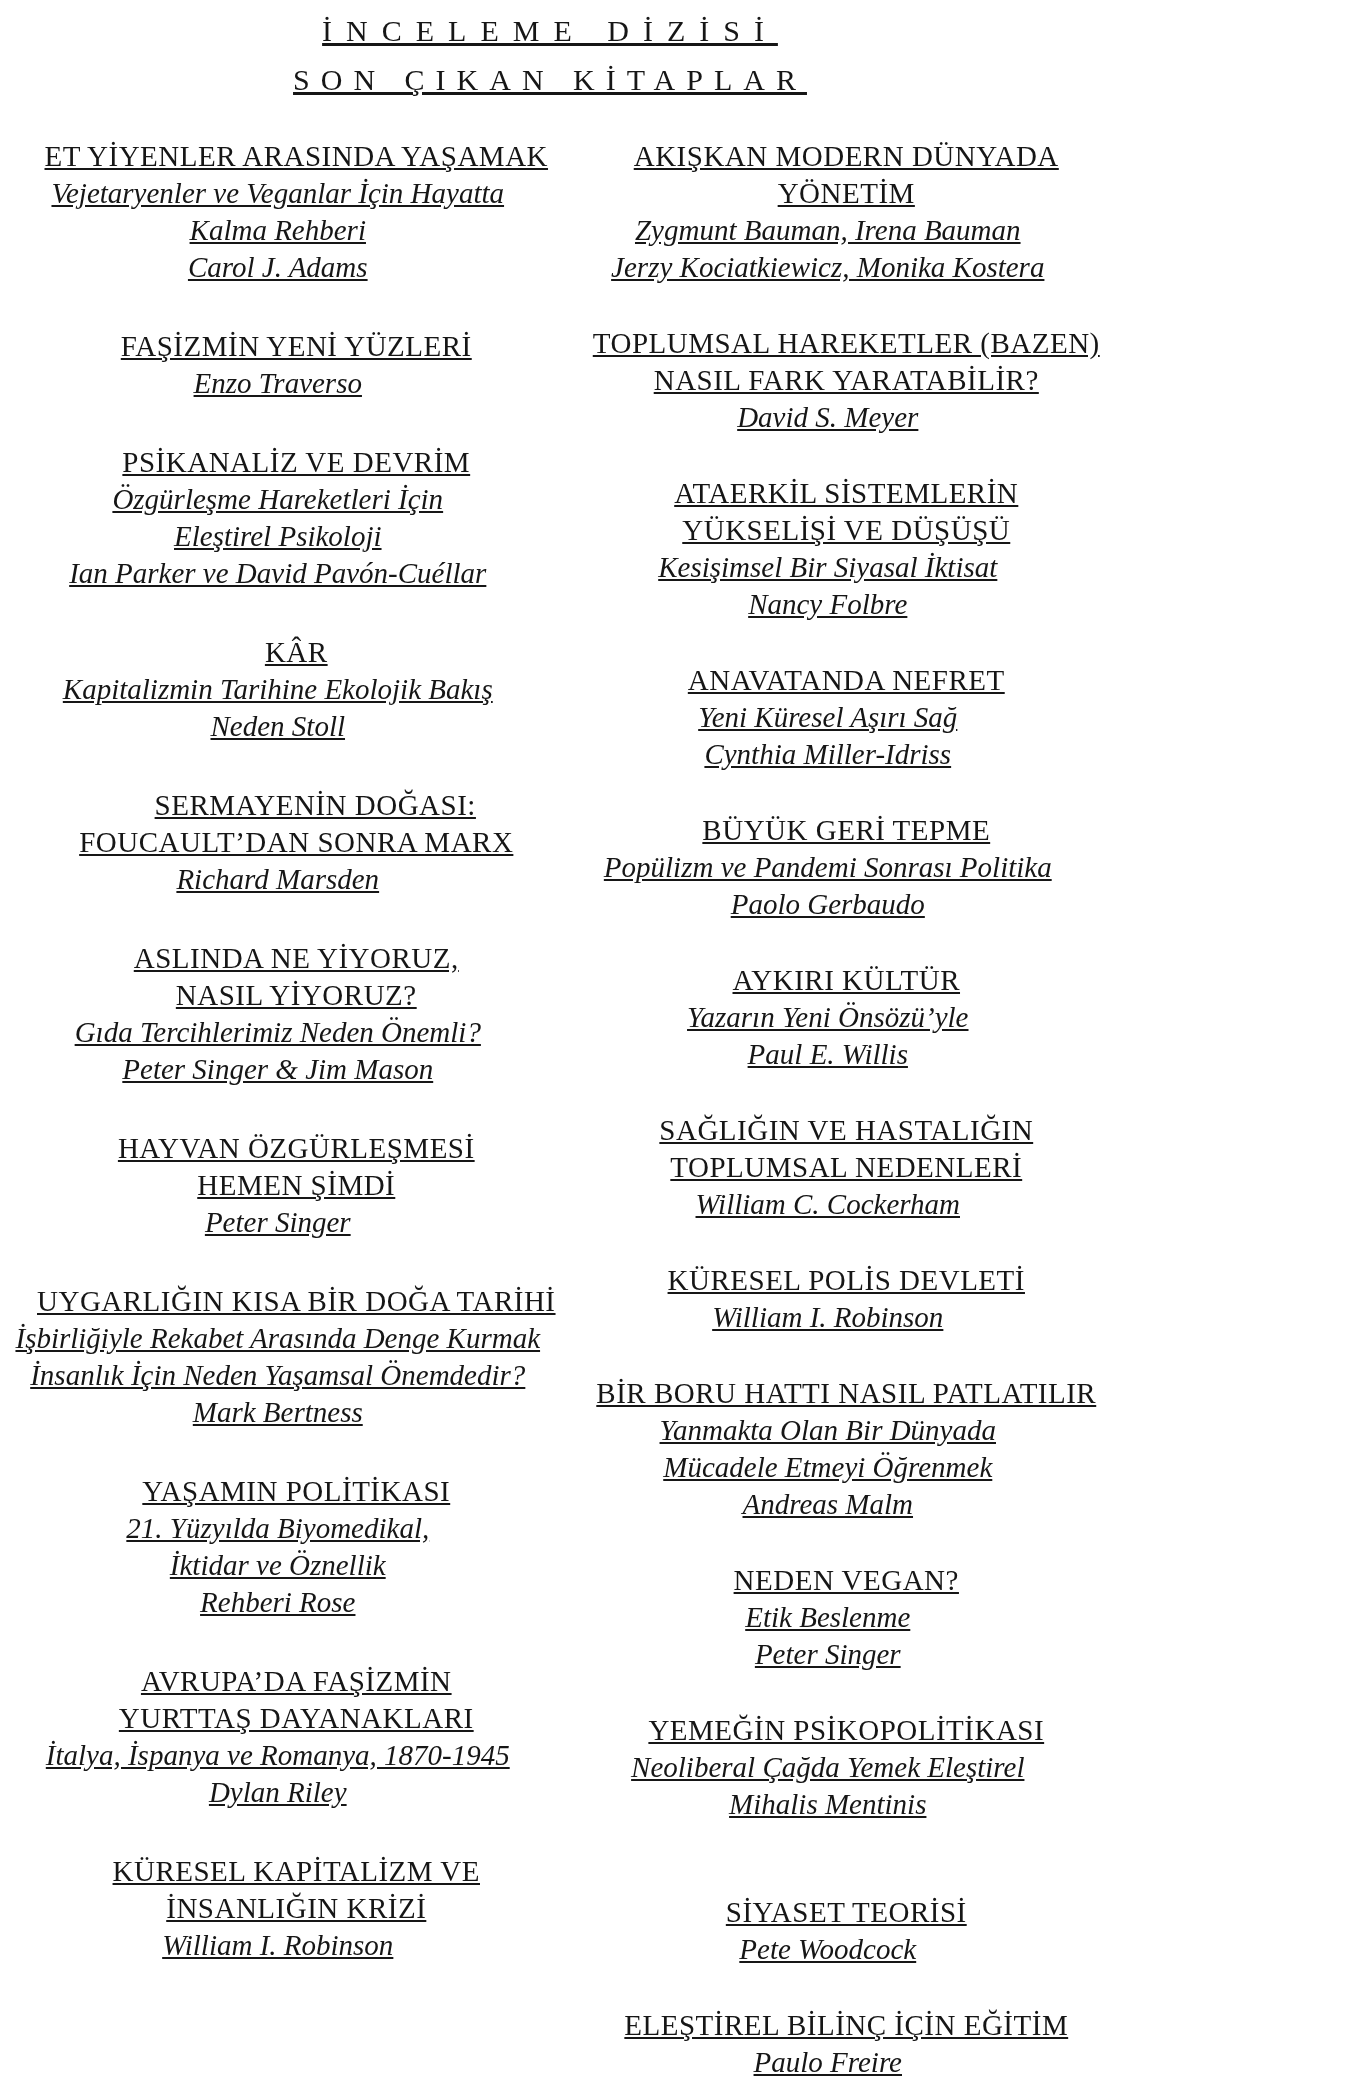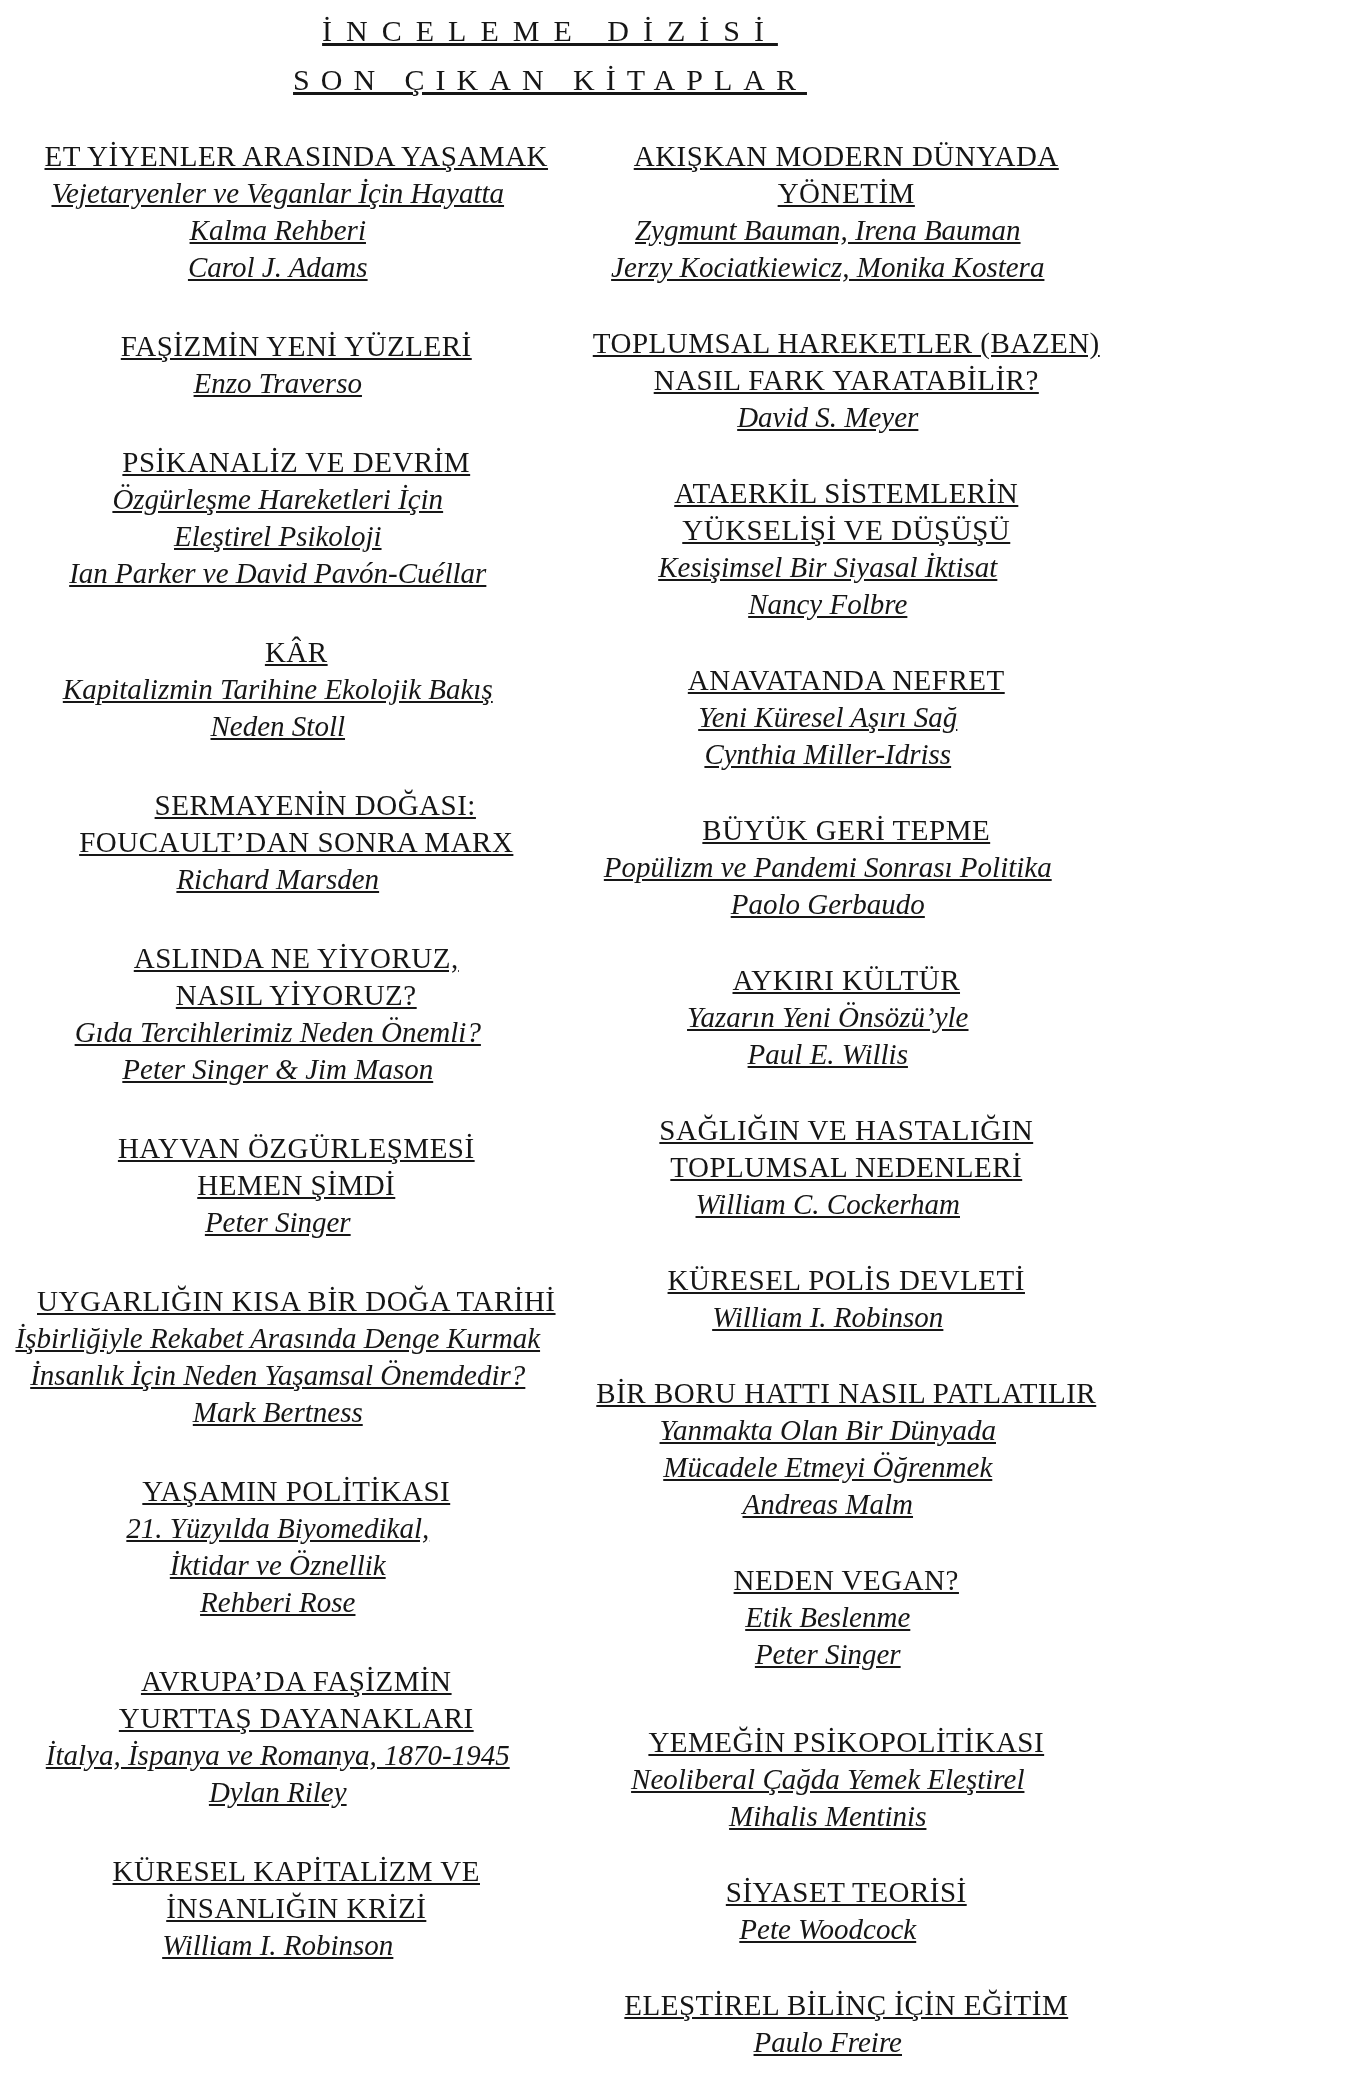--- a/index.html
+++ b/index.html
@@ -185,26 +185,26 @@
           <span class="subtitle-line" style="display: block;">Yanmakta Olan Bir Dünyada</span>
           <span class="subtitle-line" style="display: block;">Mücadele Etmeyi Öğrenmek</span>
           <span class="author-line" style="display: block;">Andreas Malm</span>
         </div>
         <div class="book">
           <span class="title-line" style="display: block;">NEDEN VEGAN?</span>
           <span class="subtitle-line" style="display: block;">Etik Beslenme</span>
           <span class="author-line" style="display: block;">Peter Singer</span>
         </div>
         <div class="book">
-          <span class="title-line" style="display: block; margin-top: 12px;">YEMEĞİN PSİKOPOLİTİKASI</span>
+          <span class="title-line" style="display: block;">YEMEĞİN PSİKOPOLİTİKASI</span>
           <span class="subtitle-line" style="display: block;">Neoliberal Çağda Yemek Eleştirel</span>
           <span class="author-line" style="display: block;">Mihalis Mentinis</span>
         </div>
         <div class="book">
-          <span class="title-line" style="display: block;">SİYASET TEORİSİ</span>
+          <span class="title-line" style="display: block; margin-top: 32px;">SİYASET TEORİSİ</span>
           <span class="author-line" style="display: block;">Pete Woodcock</span>
         </div>
         <div class="book">
           <span class="title-line" style="display: block;">ELEŞTİREL BİLİNÇ İÇİN EĞİTİM</span>
           <span class="author-line" style="display: block;">Paulo Freire</span>
         </div>
       </div>
   </div>
 </div>
 

